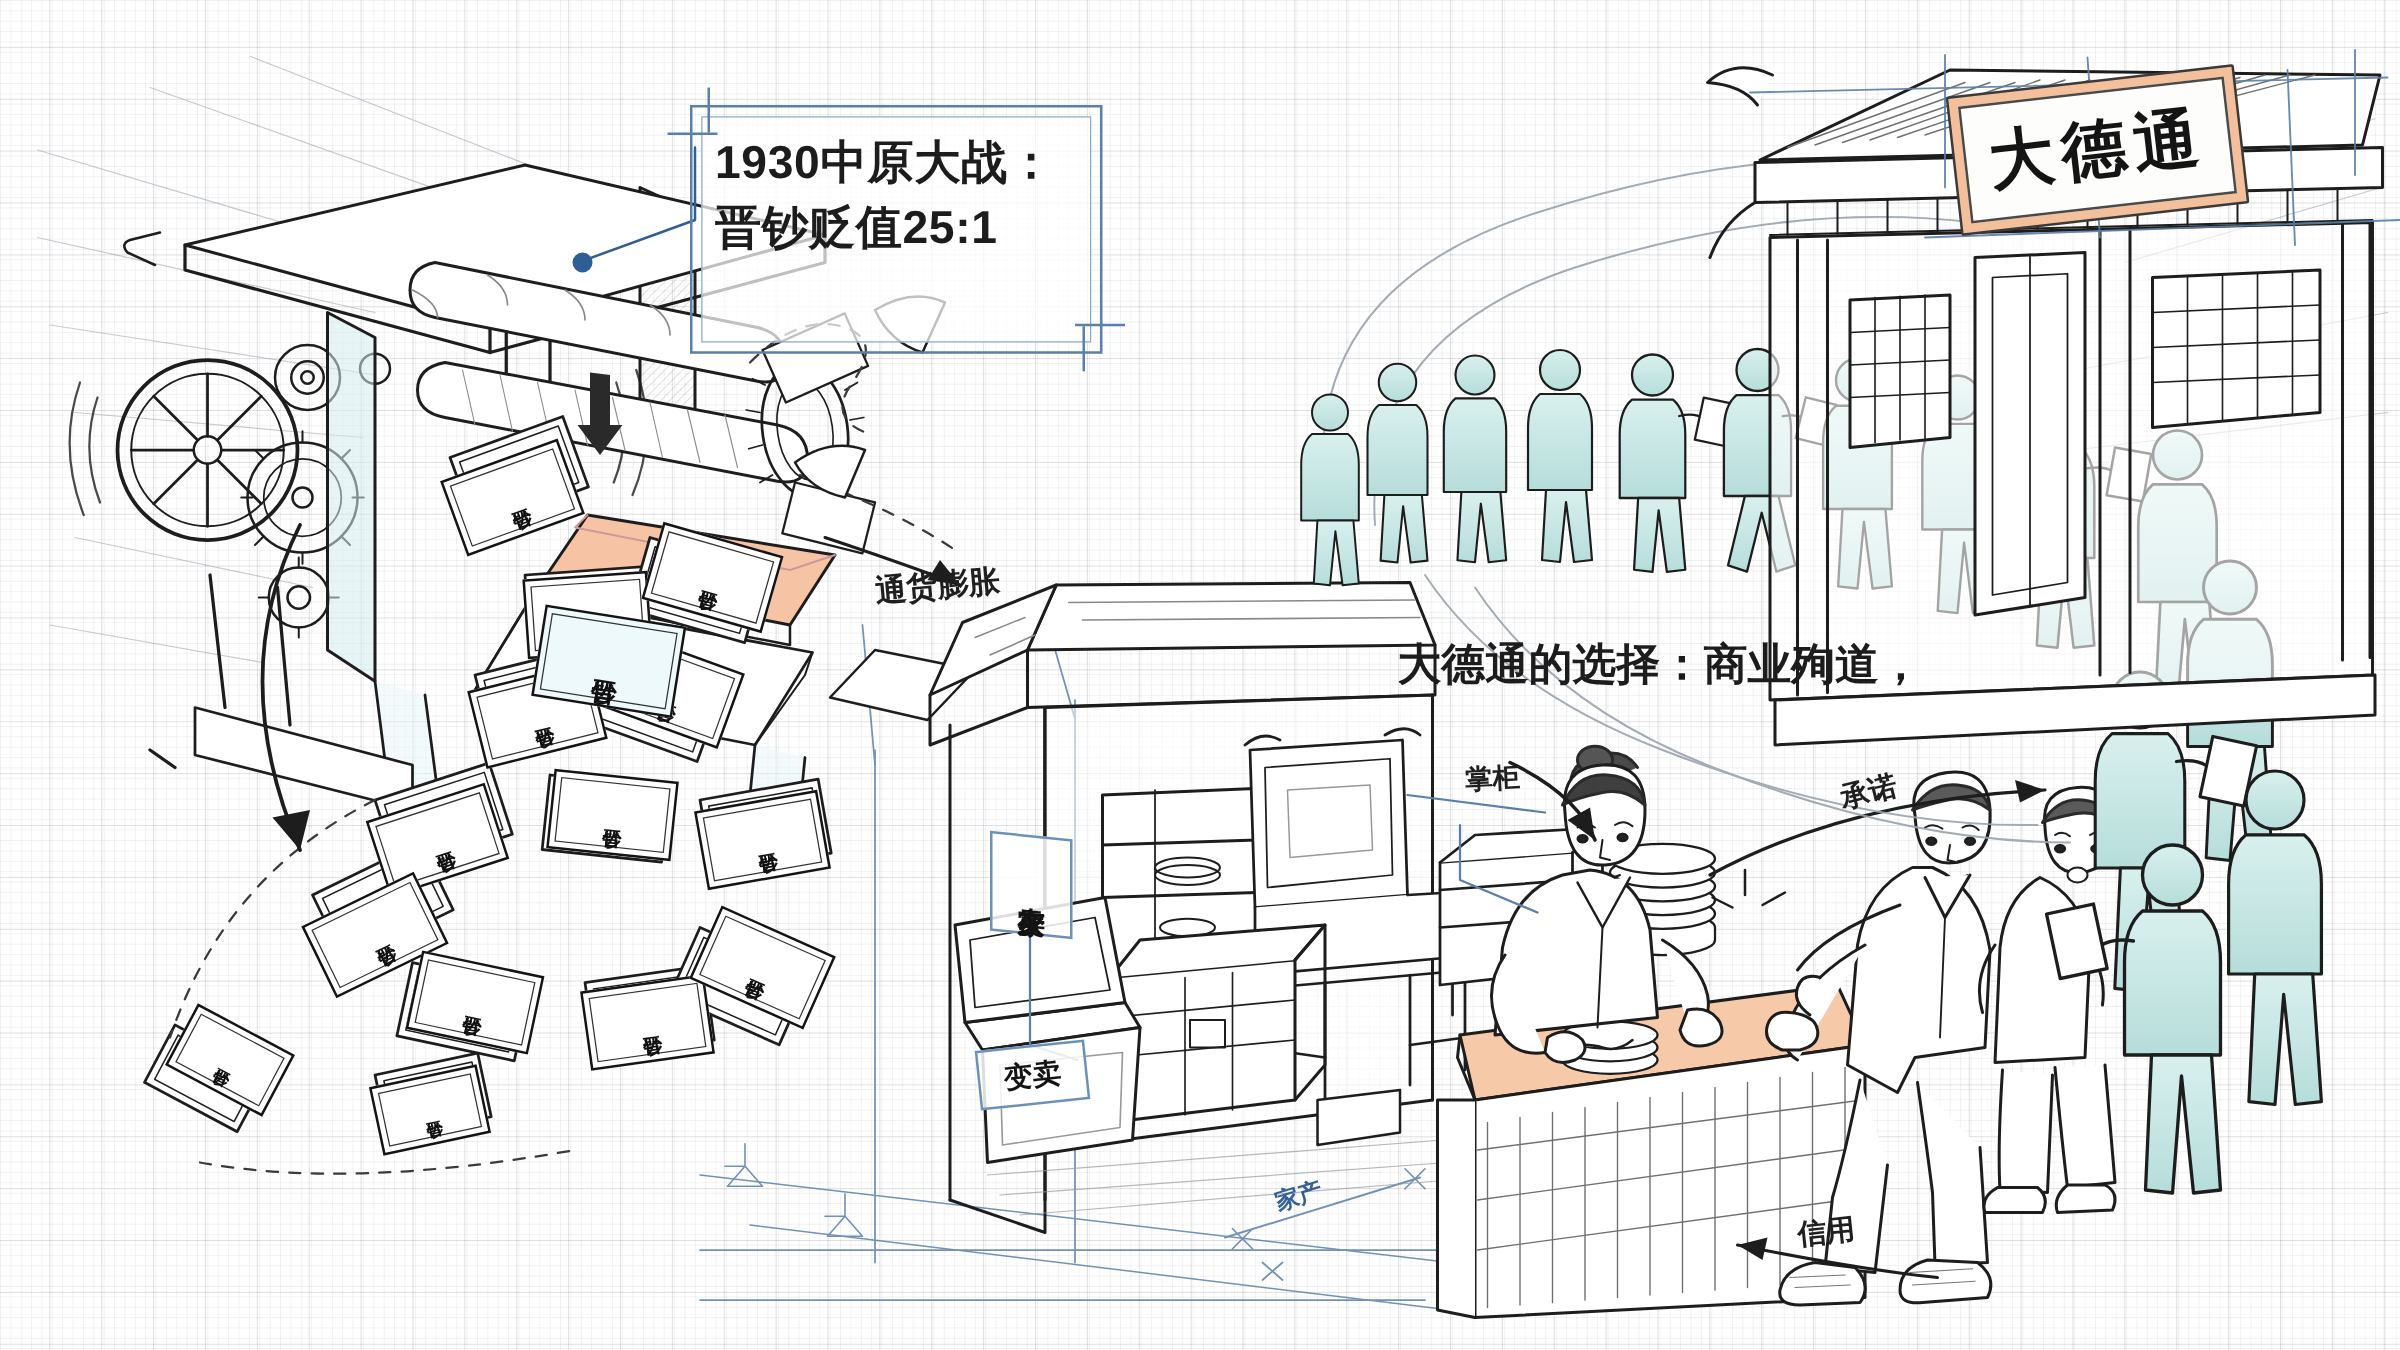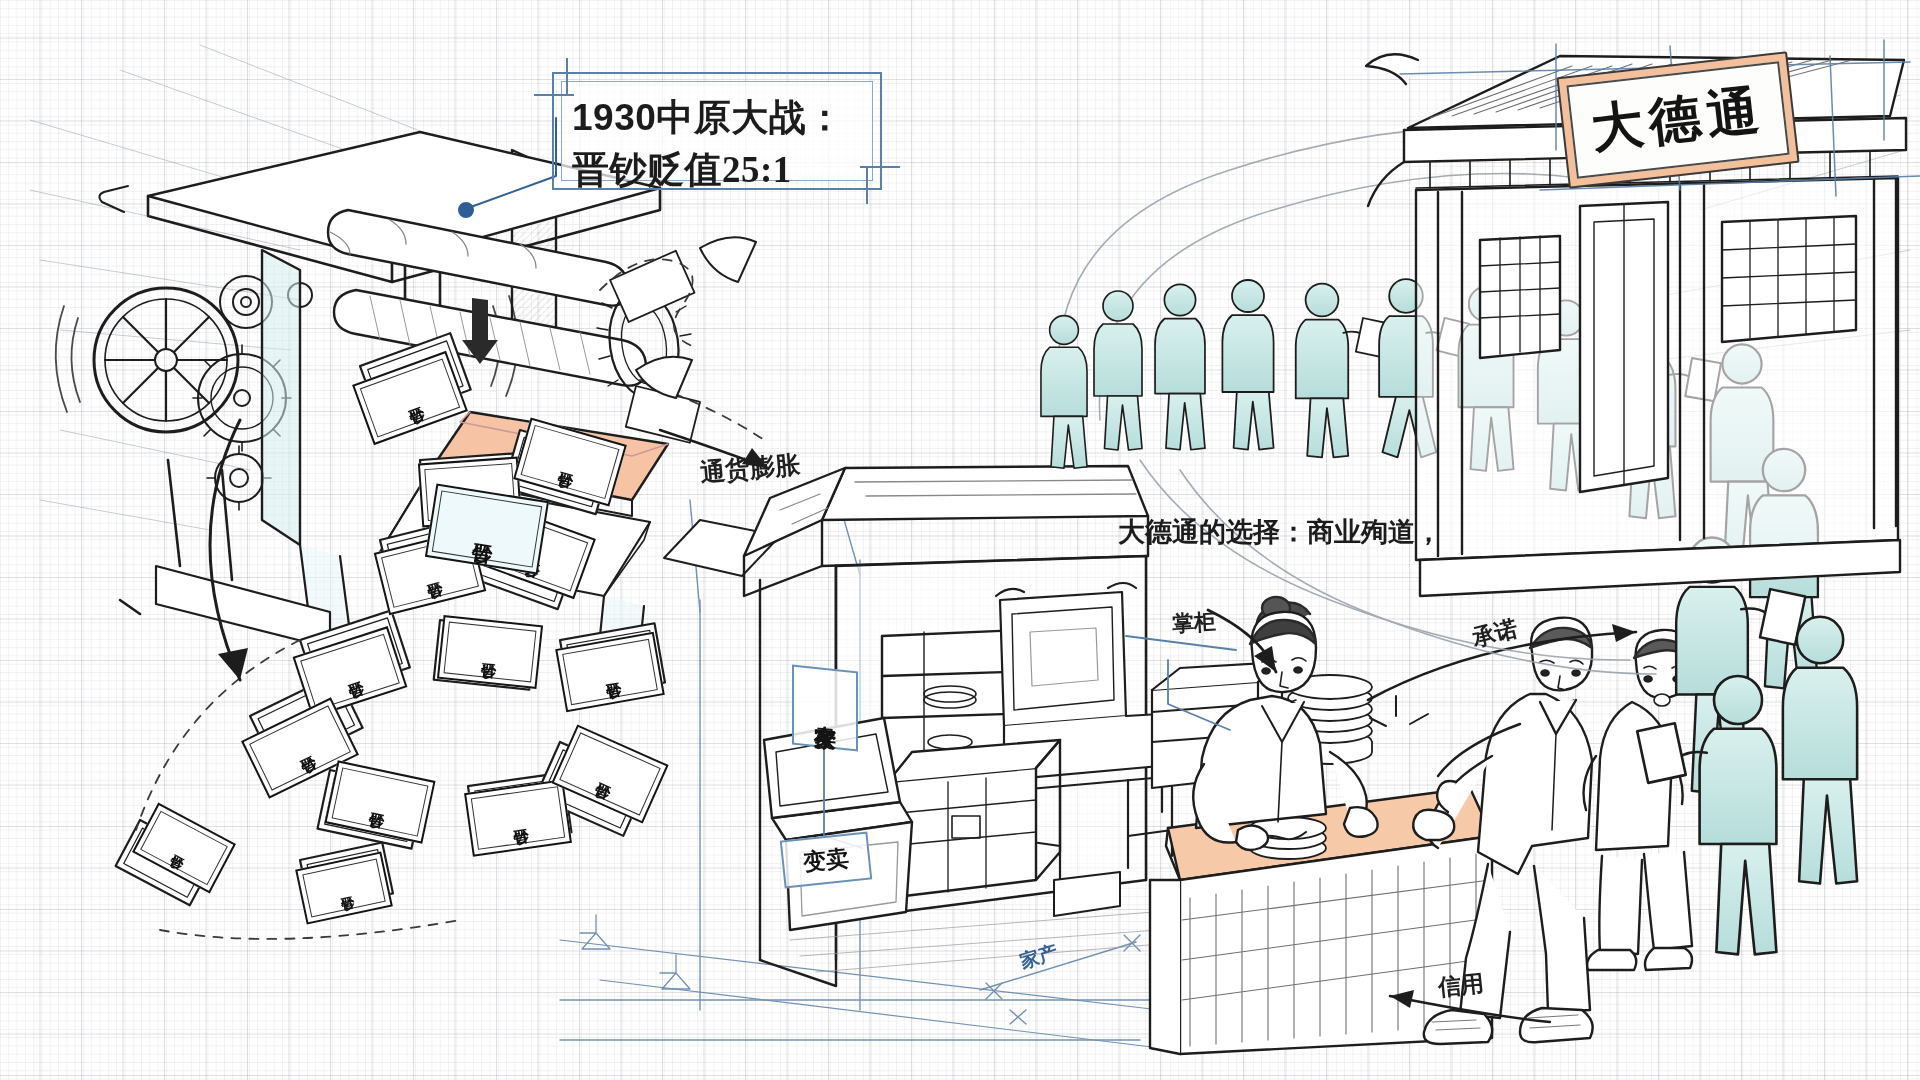--- a/index.html
+++ b/index.html
@@ -26,32 +26,32 @@
       linear-gradient(to bottom, rgba(60,70,85,.07) 1px, transparent 1px);
     background-size:8.3px 8.3px;
   }
 
   svg.layer{position:absolute;left:0;top:0;width:1920px;height:1080px;overflow:visible;}
 
   
   .cn{font-family:"Liberation Sans","DejaVu Sans",sans-serif;font-weight:700;color:#1c1c1c;}
 
   #callout{
-    position:absolute;left:552px;top:72px;width:330px;height:118px;
+    position:absolute;left:552px;top:84px;width:330px;height:199px;
   }
   #callout .frame-outer{position:absolute;inset:0;border:2.5px solid #5a7fa8;}
   #callout .frame-inner{position:absolute;left:9px;top:9px;right:9px;bottom:9px;border:1.5px solid #8aa9c6;background:rgba(255,255,255,.72);}
   #callout .tick{position:absolute;background:#5a7fa8;}
   #callout .txt{position:absolute;left:20px;top:22px;right:14px;}
   #callout .l1{font-size:37px;line-height:48px;letter-spacing:.5px;white-space:nowrap;}
-  #callout .l2{font-size:37px;line-height:48px;letter-spacing:.5px;white-space:nowrap;position:relative;display:inline-block;margin-top:4px;font-family:Liberation Serif, serif;}
+  #callout .l2{font-size:37px;line-height:48px;letter-spacing:.5px;white-space:nowrap;position:relative;display:inline-block;margin-top:4px;}
   #callout .l2 .hl{position:absolute;left:-4px;right:-6px;bottom:2px;height:17px;background:#f6e585;z-index:-1;}
 
   #main-annot{position:absolute;left:1118px;top:512px;width:470px;}
-  #main-annot .ln{font-size:27px;line-height:40px;white-space:nowrap;}
+  #main-annot .ln{font-size:35px;line-height:40px;white-space:nowrap;}
   #main-annot .ul{position:relative;display:inline-block;}
   #main-annot .ul .bar{position:absolute;left:-2px;right:-2px;bottom:-3px;height:4px;background:#f0a477;}
 
   .lbl{position:absolute;font-weight:700;color:#1f1f1f;white-space:nowrap;}
   .lbl.blue{color:#20508c;}
 
   .boxlbl{position:absolute;border:2px solid #6b91b8;background:rgba(255,255,255,.85);
           display:flex;align-items:center;justify-content:center;color:#141414;font-weight:700;line-height:1.05;text-align:center;}
 
   

